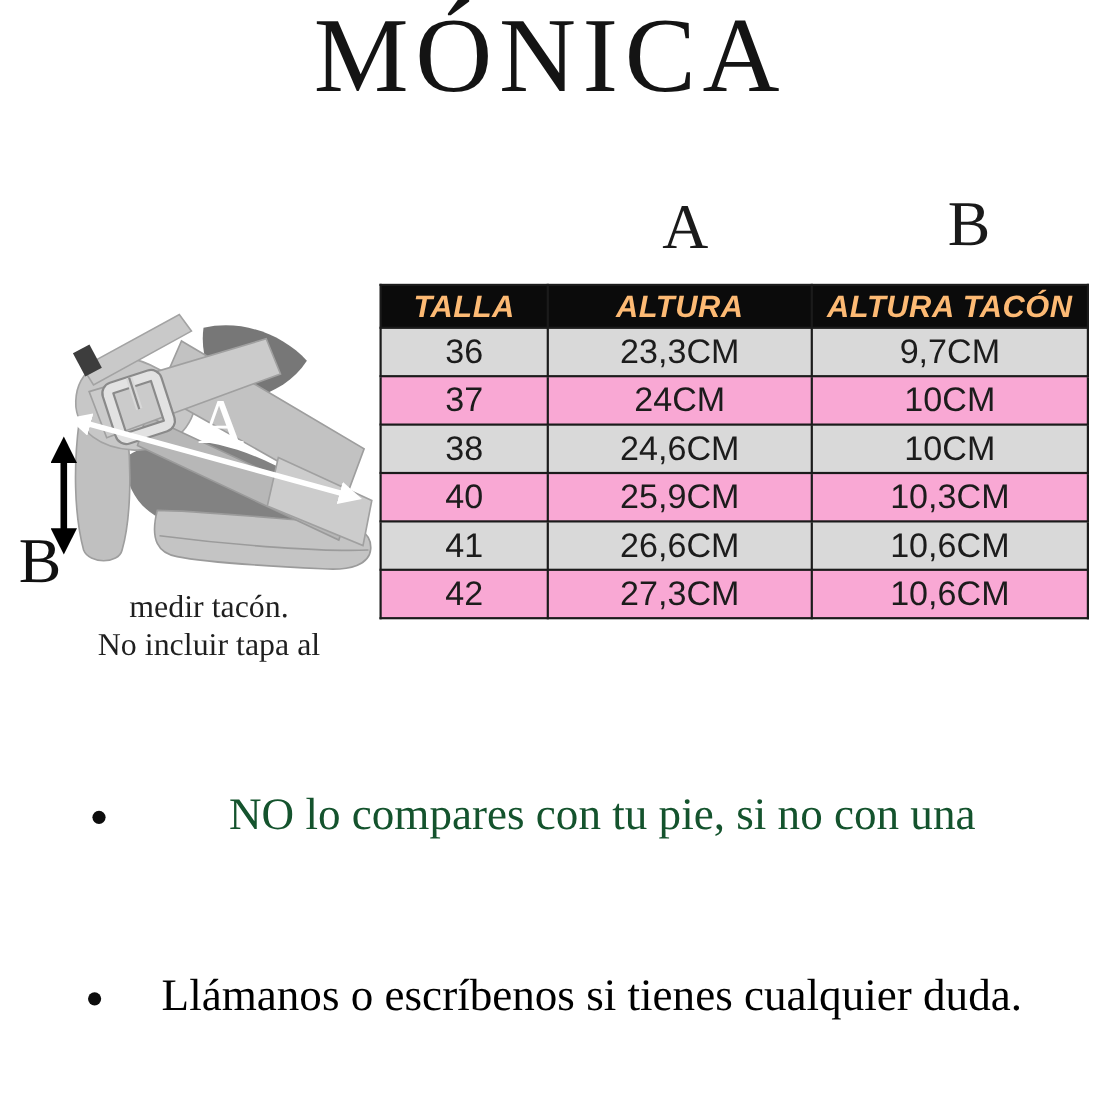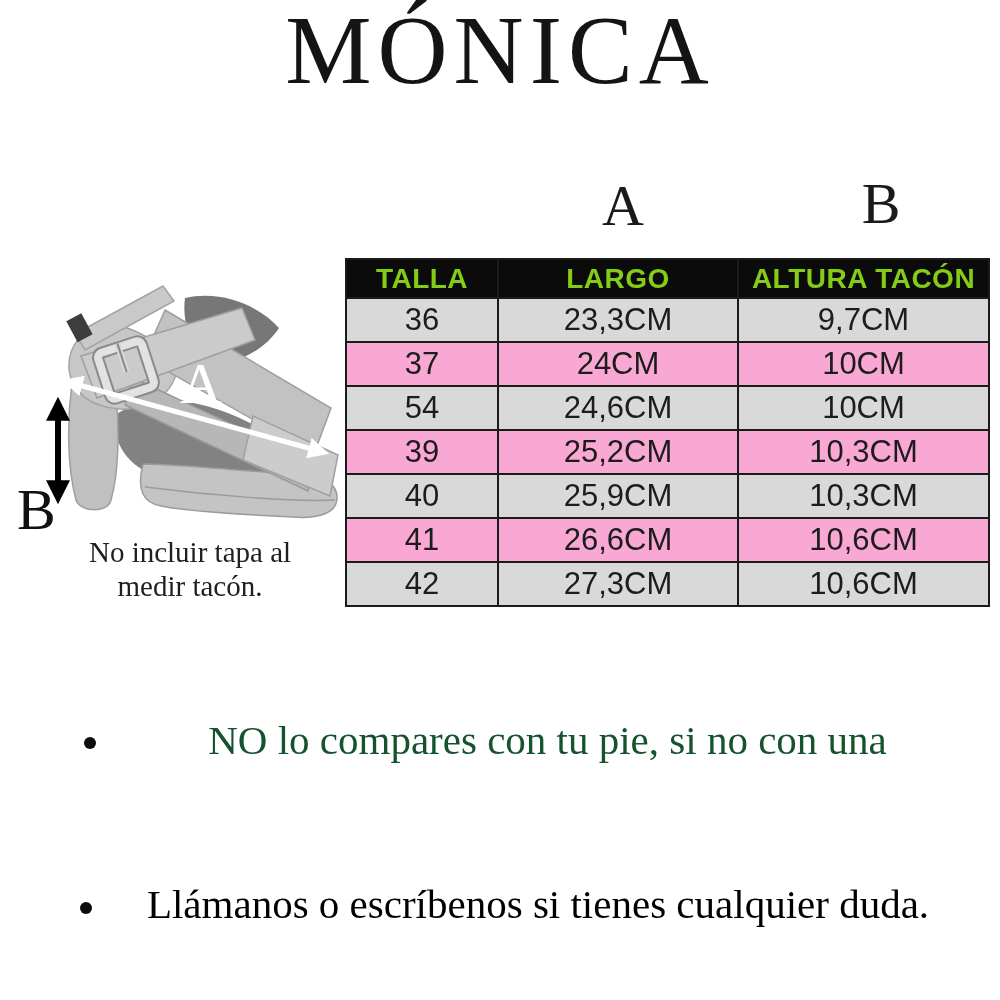--- a/index.html
+++ b/index.html
@@ -12,22 +12,22 @@
 
   
   .col-letter{position:absolute;font-size:58px;font-weight:400;color:#1a1a1a;width:70px;text-align:center;}
   #letter-a-top{left:588px;top:172px;}
   #letter-b-top{left:846px;top:170px;}
 
   
   #size-table{position:absolute;left:345px;top:258px;width:643px;border-collapse:collapse;
               table-layout:fixed;font-family:"Liberation Sans", sans-serif;}
   #size-table col.c1{width:152px;} #size-table col.c2{width:240px;} #size-table col.c3{width:251px;}
-  #size-table th{background:#0b0b0b;color:#84cc16;font-weight:700;font-size:28px;
-                 height:35px;border:2px solid #1b1b1b;letter-spacing:0.5px;}
+  #size-table th{background:#0b0b0b;color:#fdba74;font-weight:700;font-size:28px;
+                 height:35px;border:2px solid #1b1b1b;letter-spacing:0.5px;font-style:italic;}
   #size-table td{height:42px;text-align:center;font-size:31px;color:#1c1c1c;
                  border:2px solid #1b1b1b;background:#f9a8d4;padding:0;}
   #size-table tbody tr:nth-child(odd) td{background:#d9d9d9;}
 
   
   #shoe-figure{position:absolute;left:15px;top:270px;width:330px;height:265px;}
   #shoe-figure svg{display:block;width:330px;height:265px;}
   .svg-letter{font-family:"Liberation Serif", serif;font-size:58px;}
 
   
@@ -55,44 +55,39 @@
 
   <table id="size-table">
     <colgroup>
         <col class="c1">
         <col class="c2">
         <col class="c3">
       </colgroup>
     <thead>
       <tr>
         <th>TALLA</th>
-        <th>LARGO</th>
+        <th>ALTURA</th>
         <th>ALTURA TACÓN</th>
       </tr>
     </thead>
     <tbody>
       <tr>
         <td>36</td>
         <td>23,3CM</td>
         <td>9,7CM</td>
       </tr>
       <tr>
         <td>37</td>
         <td>24CM</td>
         <td>10CM</td>
       </tr>
       <tr>
-        <td>54</td>
+        <td>38</td>
         <td>24,6CM</td>
         <td>10CM</td>
-      </tr>
-      <tr>
-        <td>39</td>
-        <td>25,2CM</td>
-        <td>10,3CM</td>
       </tr>
       <tr>
         <td>40</td>
         <td>25,9CM</td>
         <td>10,3CM</td>
       </tr>
       <tr>
         <td>41</td>
         <td>26,6CM</td>
         <td>10,6CM</td>
@@ -146,22 +141,22 @@
 
       <line x1="53" y1="112" x2="308" y2="182" stroke="#ffffff" stroke-width="5" marker-start="url(#awhite)" marker-end="url(#awhite)"></line>
       <text class="svg-letter" x="165" y="133" fill="#ffffff">A</text>
 
       <line x1="43" y1="134" x2="43" y2="227" stroke="#000000" stroke-width="6" marker-start="url(#ablack)" marker-end="url(#ablack)"></line>
       <text class="svg-letter" x="2" y="259" fill="#111111">B</text>
     </svg>
   </div>
 
   <div id="shoe-caption">
+    <div>medir tacón.</div>
     <div>No incluir tapa al</div>
-    <div>medir tacón.</div>
   </div>
 
   <span id="dot-1" class="bullet-dot"></span>
   <div id="note-1">
     <div>NO lo compares con tu pie, si no con una</div>
   </div>
 
   <span id="dot-2" class="bullet-dot"></span>
   <div id="note-2">
     <div>Llámanos o escríbenos si tienes cualquier duda.</div>

